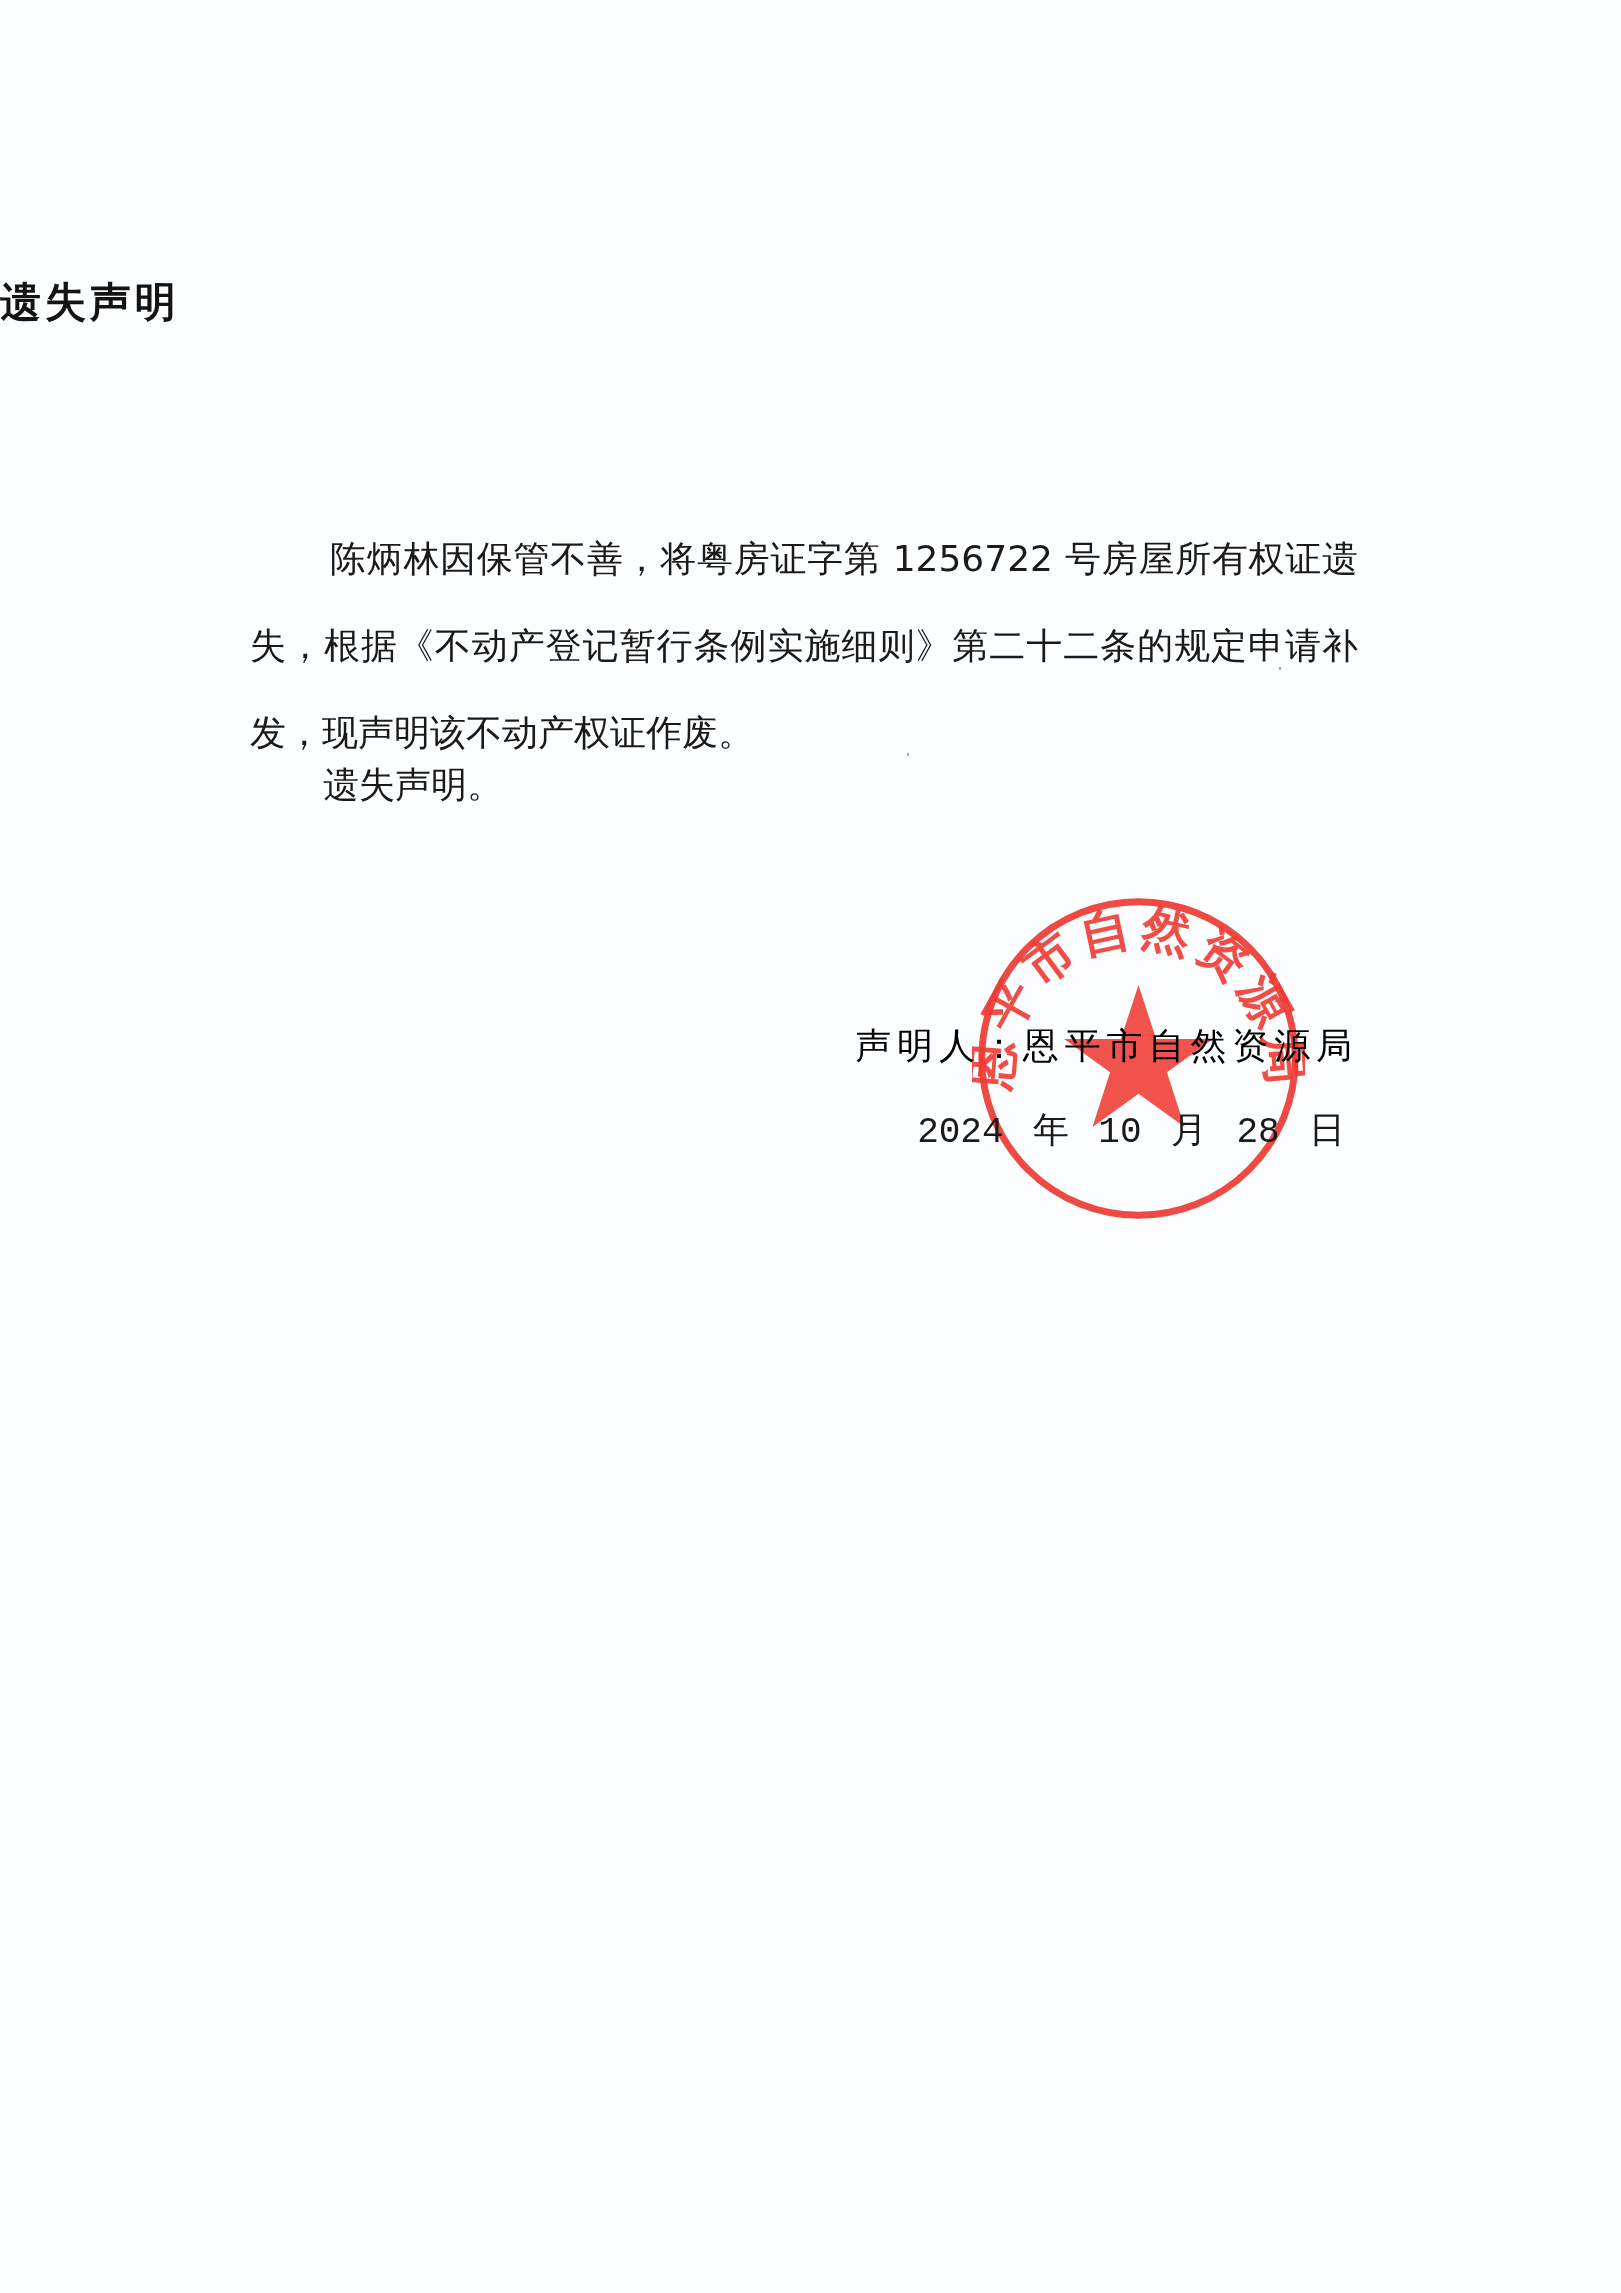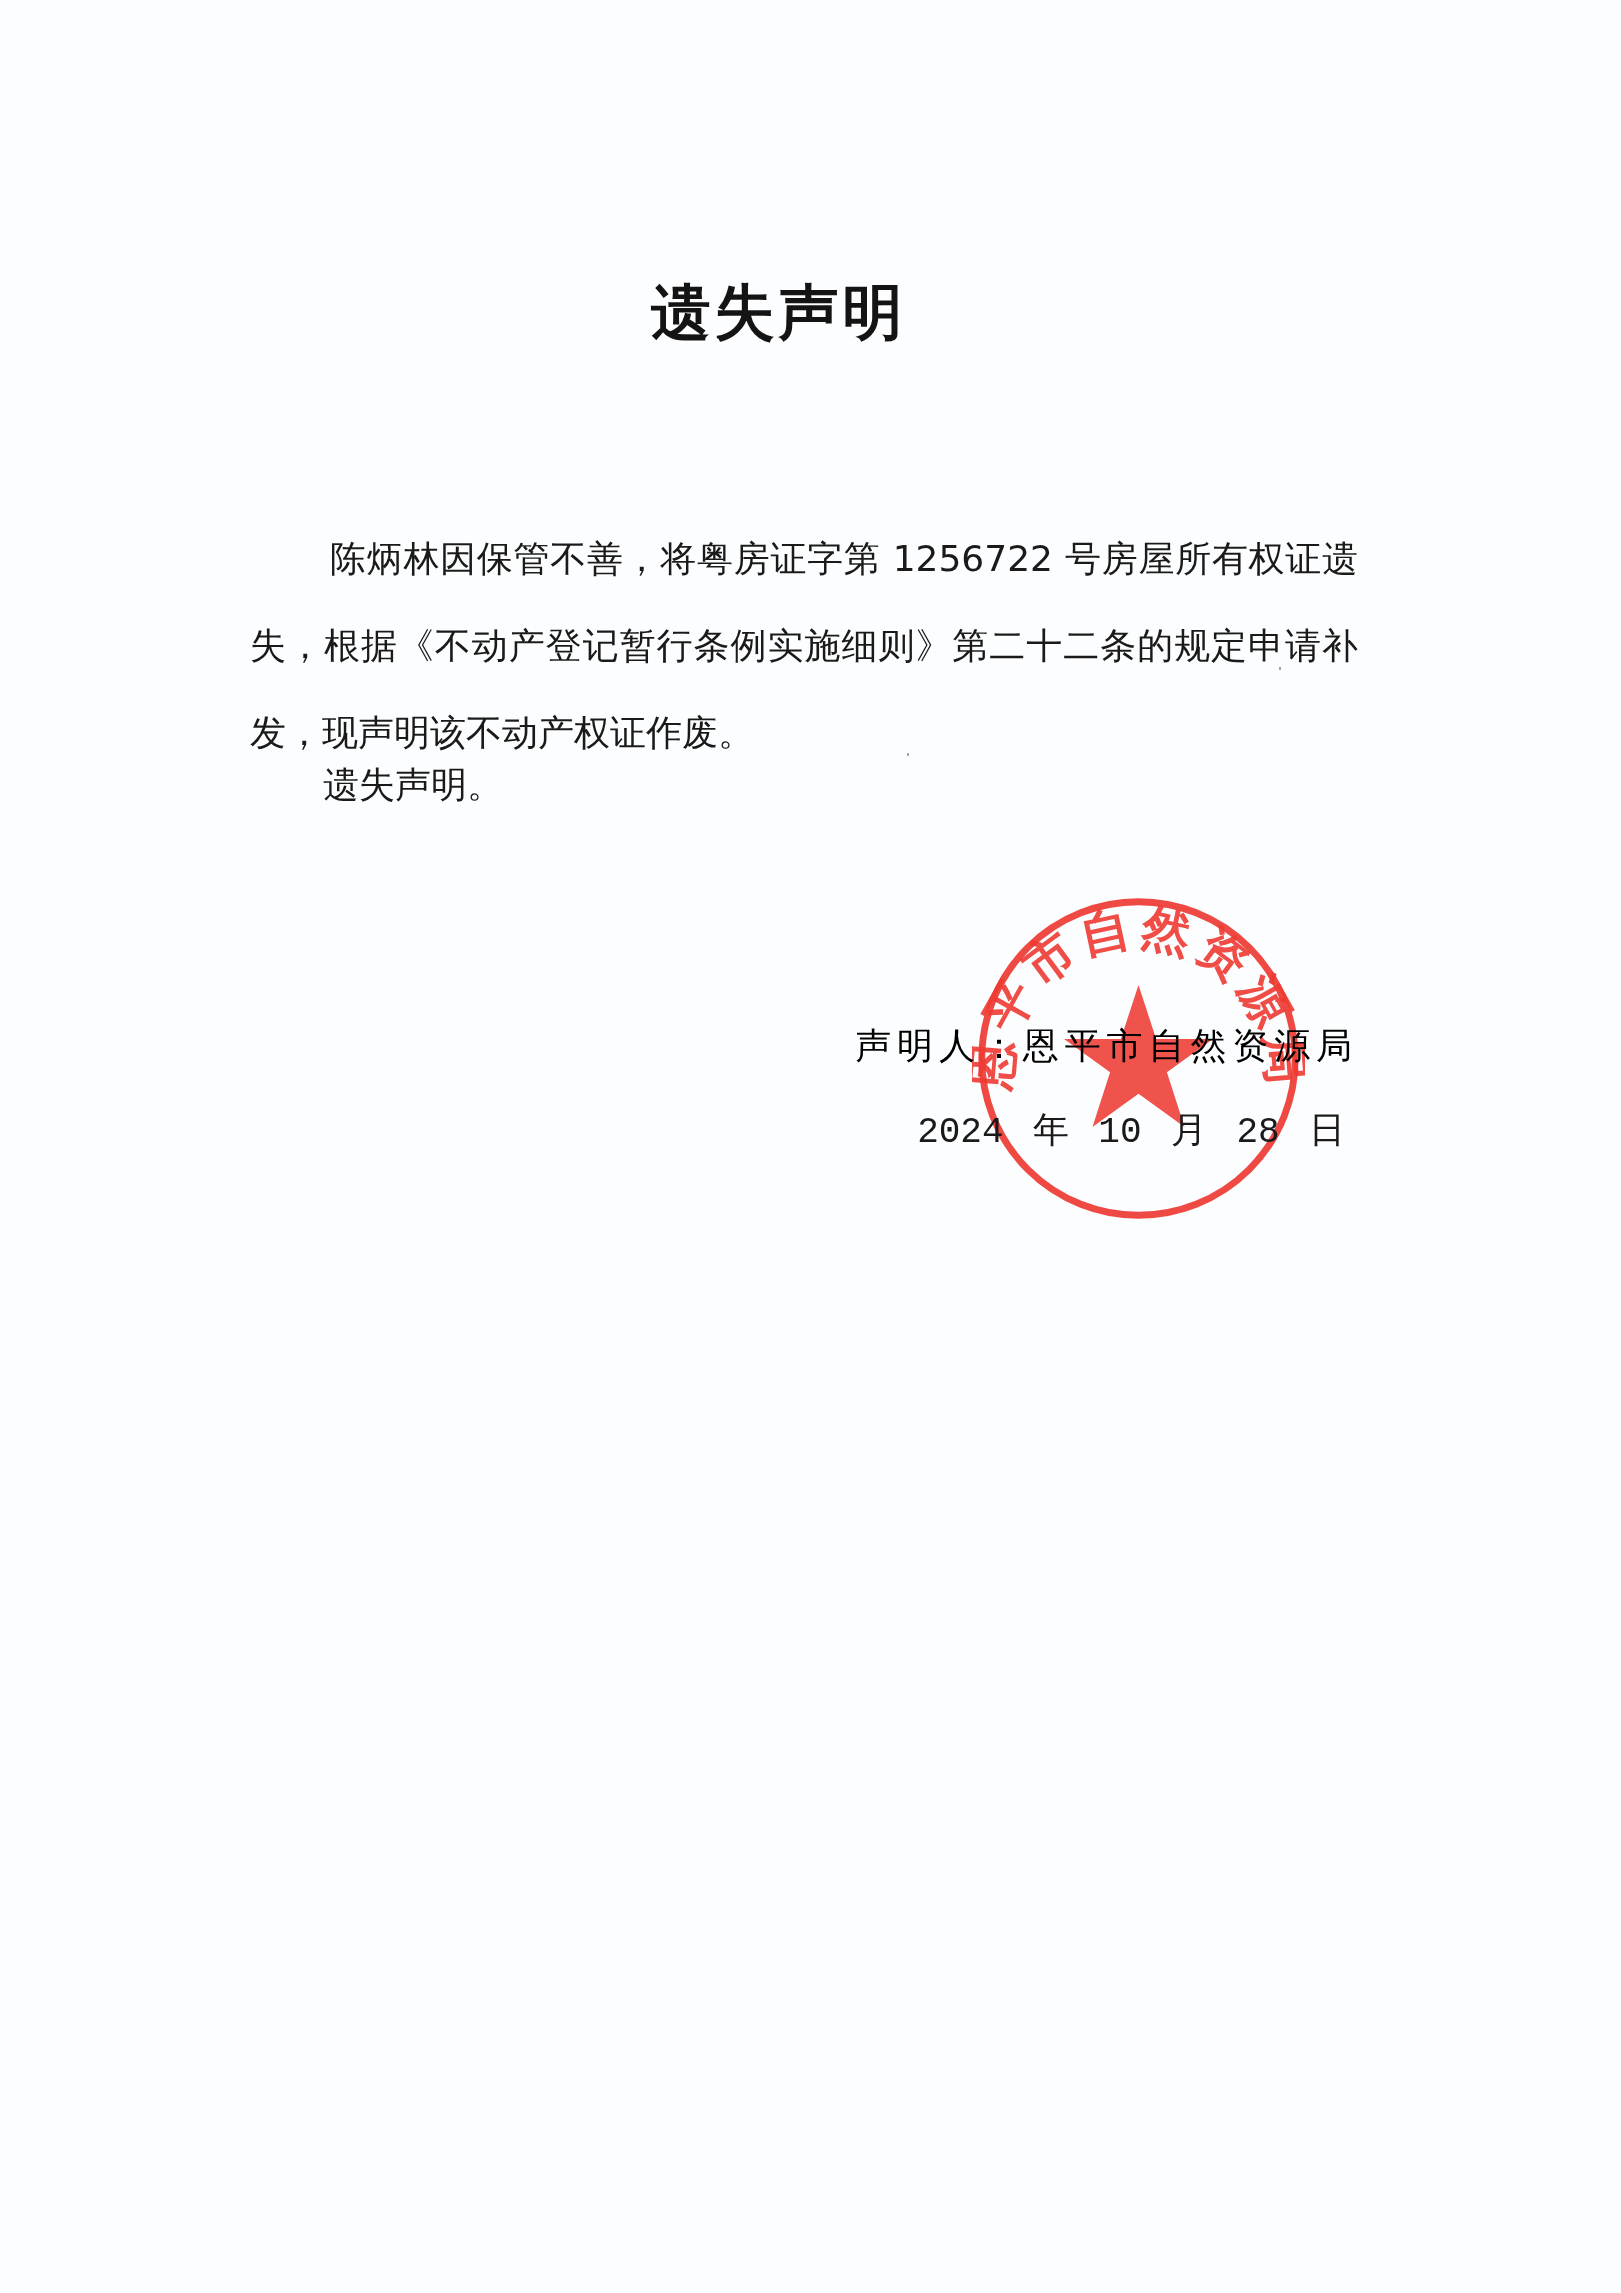--- a/index.html
+++ b/index.html
@@ -18,23 +18,23 @@
     .page {
       position: absolute;
       inset: 0;
       background: #fcfdfe;
     }
     .title {
       position: absolute;
       left: 0;
       width: 1557px;
       top: 282px;
-      text-align: center;
+      text-align: left;
       font-family: "DejaVu Serif", serif;
-      font-size: 60px;
+      font-size: 41px;
       font-weight: bold;
       letter-spacing: 3.9px;
       color: #141414;
       line-height: 1;
     }
     .doc-number {
       position: absolute;
       left: 0;
       width: 1621px;
       top: 370px;

